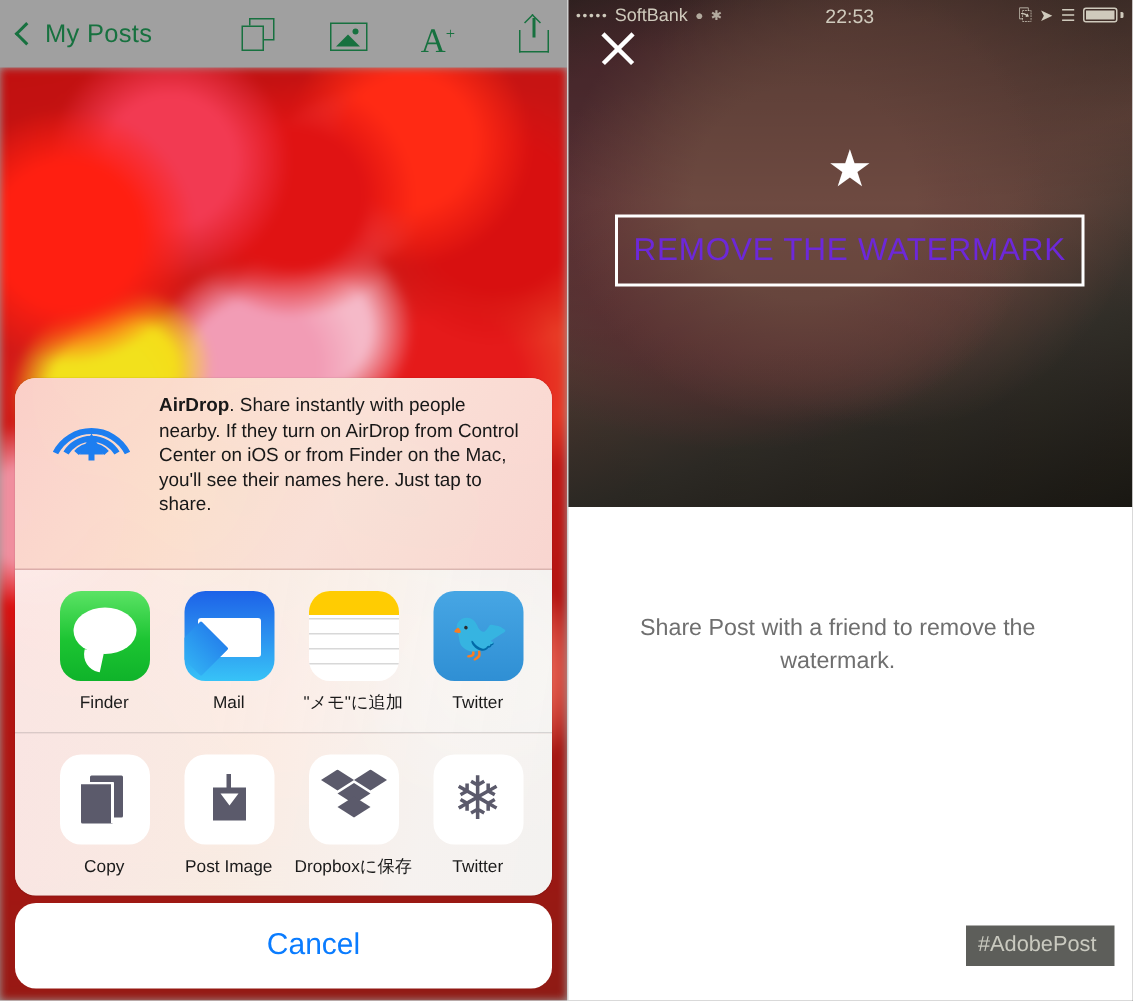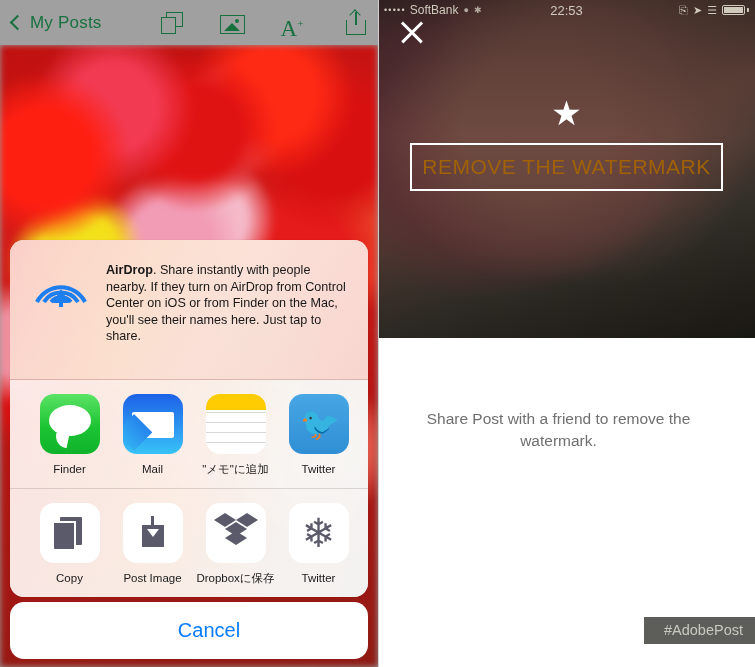--- a/index.html
+++ b/index.html
@@ -118,21 +118,21 @@
   .share-sheet {
     position: absolute; left: 10px; right: 10px; bottom: 70px;
     border-radius: 14px; overflow: hidden;
     background: rgba(255,255,255,0.80);
     backdrop-filter: blur(20px);
     box-shadow: 0 0 1px rgba(0,0,0,.25);
     z-index: 10;
   }
   .airdrop-row {
     display: flex; align-items: flex-start;
-    padding: 20px 18px 34px 18px;
+    padding: 8px 18px 34px 18px;
     background: linear-gradient(120deg,
       rgba(250,205,200,0.92) 0%,
       rgba(251,222,205,0.92) 35%,
       rgba(250,226,216,0.92) 60%,
       rgba(249,214,208,0.92) 100%);
     border-bottom: 1px solid rgba(160,110,110,0.35);
   }
   .airdrop-ico { width: 58px; height: 58px; flex: none; margin: 2px 16px 0 4px; position: relative; }
   .airdrop-text { font-size: 12.6px; line-height: 1.32; color: #181818; padding-top: 2px; }
   .airdrop-text b { font-weight: bold; }
@@ -240,25 +240,25 @@
   }
   .close-x::before { transform: rotate(45deg); }
   .close-x::after { transform: rotate(-45deg); }
 
   .star { position: absolute; top: 96px; left: 0; right: 0; text-align: center; color: #fff; font-size: 34px; line-height: 34px; z-index: 7; }
   .wm-banner {
     position: absolute; top: 143px; left: 32px; right: 32px; height: 48px;
     border: 2.6px solid #fff; z-index: 7;
     display: flex; align-items: center; justify-content: center;
   }
-  .wm-banner span { color: #a16207; font-size: 21px; letter-spacing: .5px; }
+  .wm-banner span { color: #6d28d9; font-size: 21px; letter-spacing: .5px; }
   .wm-tag {
-    position: absolute; right: 0; bottom: 23px; z-index: 7;
+    position: absolute; right: 12px; bottom: 23px; z-index: 7;
     background: rgba(30,32,26,0.72); color: #c9c9bf;
-    font-size: 14.5px; padding: 5px 12px 6px 20px;
+    font-size: 14.5px; padding: 5px 12px 6px 8px;
   }
 
   .share-msg {
     position: absolute; top: 408px; left: 24px; right: 40px;
     text-align: center; color: #6f6f6f; font-size: 15.5px; line-height: 1.42;
   }
   .unlock-btn {
     position: absolute; left: 0; right: 0; bottom: 0; height: 56px;
     background: #00a650; color: #fff; font-size: 20px;
     display: flex; align-items: center; justify-content: center; cursor: pointer;

